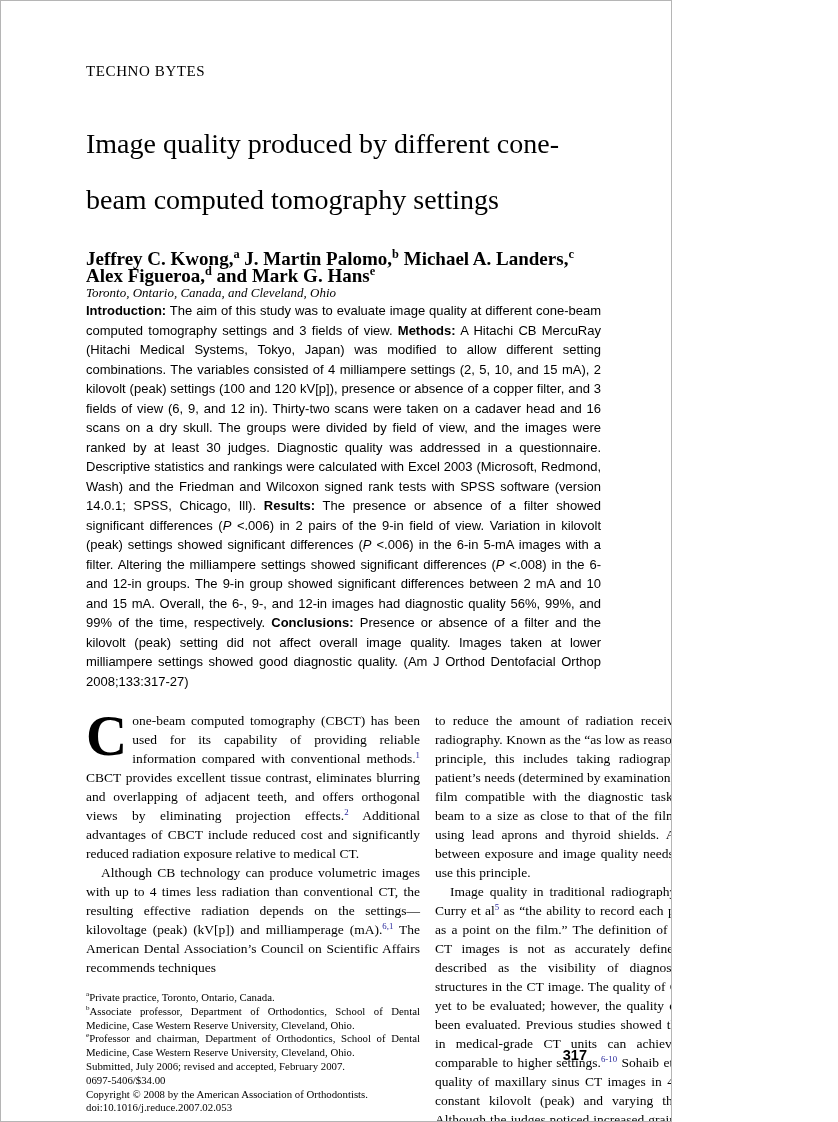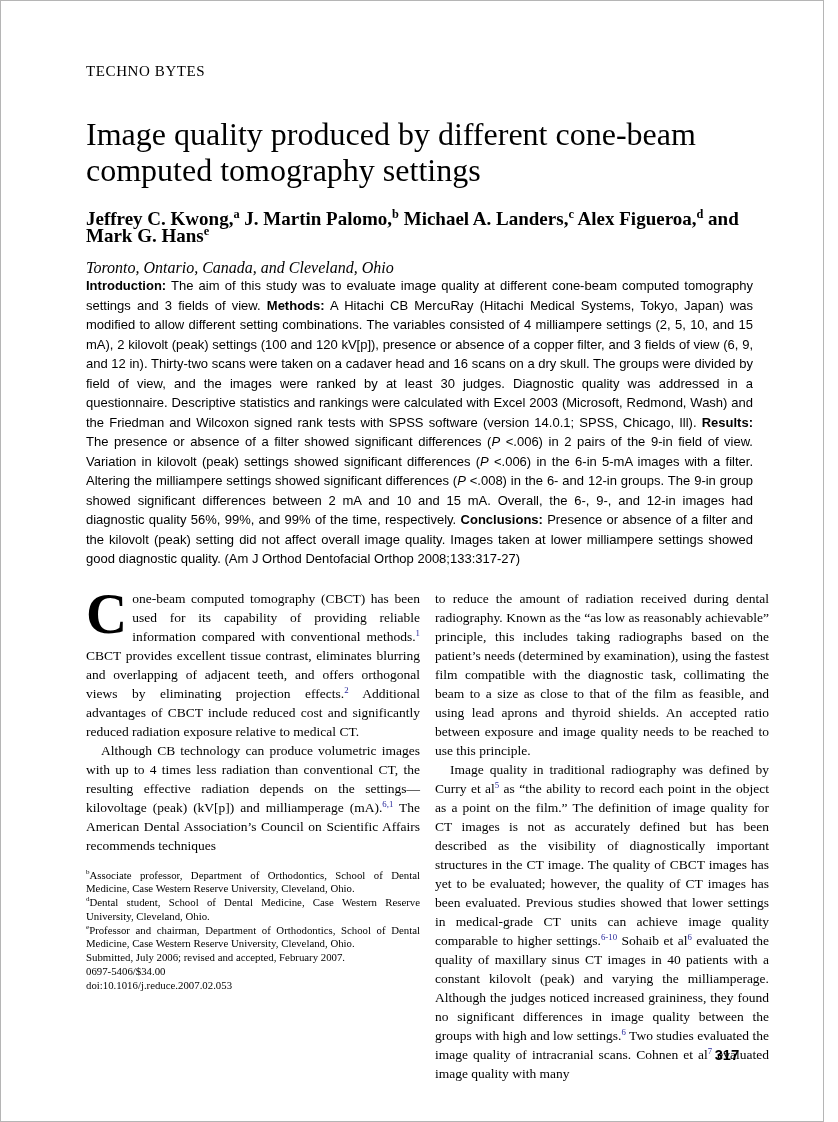--- a/index.html
+++ b/index.html
@@ -4,54 +4,54 @@
 <style>
   :root{
     --link-color:#2222cc;
     --ref-color:#26269a;
     --text-color:#000000;
     --page-bg:#ffffff;
   }
   *{box-sizing:border-box;}
   html,body{margin:0;padding:0;background:#fff;}
   .page{
-    width:824px;height:1122px;
+    width:672px;height:1122px;
     background:var(--page-bg);
     border:1px solid #b5b5b5;
     padding:62px 70px 0 85px;
     position:relative;
     overflow:hidden;
     color:var(--text-color);
     font-family:"Liberation Serif",serif;
   }
   .section-header{
     font-family:"Liberation Serif",serif;
     font-size:15px;
     letter-spacing:0.6px;
   }
   .title{
     margin-top:36px;
     font-family:"Liberation Serif",serif;
     font-weight:400;
-    font-size:32px;
-    line-height:36px;
+    font-size:28px;
+    line-height:56px;
     max-width:695px;
   }
   .authors{
     margin-top:22px;
     font-family:Liberation Serif, serif;
     font-weight:bold;
     font-size:19px;
     line-height:17px;
   }
   .affiliation{
-    margin-top:15px;
+    margin-top:0;
     font-family:"Liberation Serif",serif;
     font-style:italic;
-    font-size:16px;
+    font-size:13px;
     line-height:17px;
   }
   .abstract{
     font-family:"Liberation Sans",sans-serif;
     font-size:13px;
     line-height:19.5px;
     text-align:justify;
   }
   .columns{
     display:flex;
@@ -116,25 +116,26 @@
 
   <div class="abstract"><b>Introduction:</b> The aim of this study was to evaluate image quality at different cone-beam computed tomography settings and 3 fields of view. <b>Methods:</b> A Hitachi CB MercuRay (Hitachi Medical Systems, Tokyo, Japan) was modified to allow different setting combinations. The variables consisted of 4 milliampere settings (2, 5, 10, and 15 mA), 2 kilovolt (peak) settings (100 and 120 kV[p]), presence or absence of a copper filter, and 3 fields of view (6, 9, and 12 in). Thirty-two scans were taken on a cadaver head and 16 scans on a dry skull. The groups were divided by field of view, and the images were ranked by at least 30 judges. Diagnostic quality was addressed in a questionnaire. Descriptive statistics and rankings were calculated with Excel 2003 (Microsoft, Redmond, Wash) and the Friedman and Wilcoxon signed rank tests with SPSS software (version 14.0.1; SPSS, Chicago, Ill). <b>Results:</b> The presence or absence of a filter showed significant differences (<i class="pvar">P</i> &lt;.006) in 2 pairs of the 9-in field of view. Variation in kilovolt (peak) settings showed significant differences (<i class="pvar">P</i> &lt;.006) in the 6-in 5-mA images with a filter. Altering the milliampere settings showed significant differences (<i class="pvar">P</i> &lt;.008) in the 6- and 12-in groups. The 9-in group showed significant differences between 2 mA and 10 and 15 mA. Overall, the 6-, 9-, and 12-in images had diagnostic quality 56%, 99%, and 99% of the time, respectively. <b>Conclusions:</b> Presence or absence of a filter and the kilovolt (peak) setting did not affect overall image quality. Images taken at lower milliampere settings showed good diagnostic quality. (Am J Orthod Dentofacial Orthop 2008;133:317-27)</div>
 
   <div class="columns">
 
     <div class="col">
       <p class="body-p"><span class="dropcap">C</span>one-beam computed tomography (CBCT) has been used for its capability of providing reliable information compared with conventional methods.<sup class="ref">1</sup> CBCT provides excellent tissue contrast, eliminates blurring and overlapping of adjacent teeth, and offers orthogonal views by eliminating projection effects.<sup class="ref">2</sup> Additional advantages of CBCT include reduced cost and significantly reduced radiation exposure relative to medical CT.</p>
       <p class="body-p indent">Although CB technology can produce volumetric images with up to 4 times less radiation than conventional CT, the resulting effective radiation depends on the settings—kilovoltage (peak) (kV[p]) and milliamperage (mA).<sup class="ref">6,1</sup> The American Dental Association’s Council on Scientific Affairs recommends techniques</p>
 
       <div class="footnotes">
+        <p class="fn-line"><sup class="fn">a</sup>Private practice, Toronto, Ontario, Canada.</p>
         <p class="fn-line"><sup class="fn">b</sup>Associate professor, Department of Orthodontics, School of Dental Medicine, Case Western Reserve University, Cleveland, Ohio.</p>
-        <p class="fn-line"><sup class="fn">d</sup>Dental student, School of Dental Medicine, Case Western Reserve University, Cleveland, Ohio.</p>
         <p class="fn-line"><sup class="fn">e</sup>Professor and chairman, Department of Orthodontics, School of Dental Medicine, Case Western Reserve University, Cleveland, Ohio.</p>
         <p class="fn-line">Submitted, July 2006; revised and accepted, February 2007.</p>
         <p class="fn-line">0697-5406/$34.00</p>
+        <p class="fn-line">Copyright © 2008 by the American Association of Orthodontists.</p>
         <p class="fn-line">doi:10.1016/j.reduce.2007.02.053</p>
       </div>
     </div>
 
     <div class="col">
       <p class="body-p">to reduce the amount of radiation received during dental radiography. Known as the “as low as reasonably achievable” principle, this includes taking radiographs based on the patient’s needs (determined by examination), using the fastest film compatible with the diagnostic task, collimating the beam to a size as close to that of the film as feasible, and using lead aprons and thyroid shields. An accepted ratio between exposure and image quality needs to be reached to use this principle.</p>
       <p class="body-p indent">Image quality in traditional radiography was defined by Curry et al<sup class="ref">5</sup> as “the ability to record each point in the object as a point on the film.” The definition of image quality for CT images is not as accurately defined but has been described as the visibility of diagnostically important structures in the CT image. The quality of CBCT images has yet to be evaluated; however, the quality of CT images has been evaluated. Previous studies showed that lower settings in medical-grade CT units can achieve image quality comparable to higher settings.<sup class="ref">6-10</sup> Sohaib et al<sup class="ref">6</sup> evaluated the quality of maxillary sinus CT images in 40 patients with a constant kilovolt (peak) and varying the milliamperage. Although the judges noticed increased graininess, they found no significant differences in image quality between the groups with high and low settings.<sup class="ref">6</sup> Two studies evaluated the image quality of intracranial scans. Cohnen et al<sup class="ref">7</sup> evaluated image quality with many</p>
     </div>
 
   </div>

